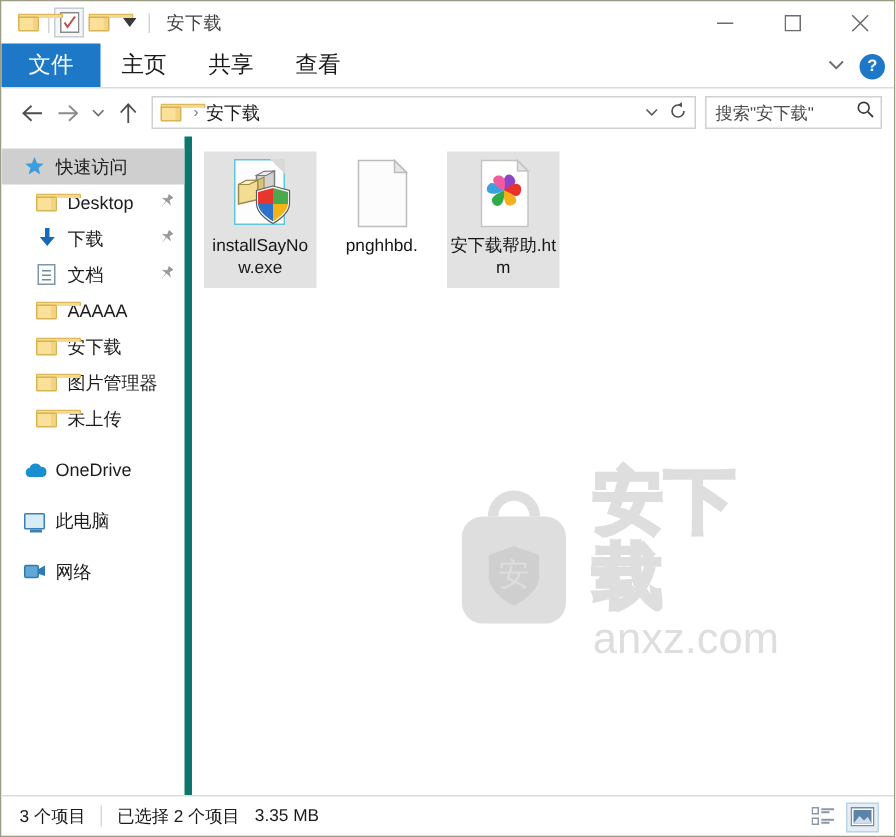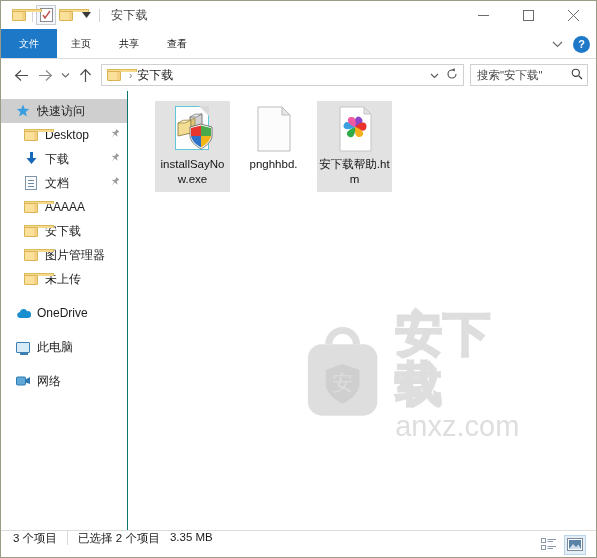--- a/index.html
+++ b/index.html
@@ -63,21 +63,21 @@
 
   
   .ribbon {
     height: 30px; flex: 0 0 30px;
     background: #ffffff;
     border-bottom: 1px solid #dcdcdc;
     display: flex; align-items: stretch; position: relative;
   }
   .tab {
     padding: 0 14px; display: flex; align-items: center;
-    font-size: 10px; color: #1a1a1a;
+    font-size: 15px; color: #1a1a1a;
   }
   .tab.file {
     background: #1d79c8; color: #ffffff; padding: 0 18px;
   }
   .ribbon-right {
     position: absolute; right: 6px; top: 0; height: 30px;
     display: flex; align-items: center; gap: 10px;
   }
   .chev { color: #6b6b6b; font-size: 11px; }
   .help-btn {
@@ -113,21 +113,21 @@
     border: 1px solid #d0d0d0; background: #fff;
     display: flex; align-items: center; padding: 0 4px 0 6px;
   }
   .search-ph { flex:1; font-size: 11.5px; color: #4a4a4a; white-space: nowrap; }
 
   
   .body { flex: 1; display: flex; min-height: 0; }
   .sidebar {
     width: 127px; flex: 0 0 127px;
     background: #ffffff;
-    border-right: 1px solid #0f766e;
+    border-right: 5px solid #0f766e;
     padding-top: 8px; overflow: hidden;
   }
   .nav-item {
     height: 24px; display: flex; align-items: center;
     padding-left: 22px; position: relative; font-size: 12px; color: #1c1c1c;
   }
   .nav-item.root { padding-left: 14px; }
   .nav-item.selected { background: #cfcfcf; }
   .nav-ico {
     width: 16px; height: 16px; margin-right: 6px;
@@ -159,21 +159,21 @@
   .ico-pc:after {
     content:""; position:absolute; left:3px; bottom:-3px; width:8px; height:2px; background:#3b7fb5;
   }
 
   
   .content {
     flex: 1; position: relative; background: #ffffff;
     padding: 10px 0 0 8px;
     overflow: hidden;
   }
-  .filegrid { display: flex; gap: 6px; position: relative; z-index: 2; margin-left: 19px; }
+  .filegrid { display: flex; gap: 6px; position: relative; z-index: 2; }
   .fileitem {
     width: 75px; padding: 4px 2px 5px 2px;
     display: flex; flex-direction: column; align-items: center;
     text-align: center;
   }
   .fileitem.selected { background: #e2e2e2; }
   .file-ico { width: 48px; height: 48px; margin-bottom: 4px; position: relative; }
   .file-name {
     font-size: 11.5px; color: #151515; line-height: 15px;
     word-break: break-all; width: 100%;
@@ -196,21 +196,21 @@
     position: absolute; left: 170px; top: 232px;
     width: 240px; height: 105px; z-index: 1;
     display: flex; align-items: center; gap: 8px;
     pointer-events: none;
   }
 
   
   .statusbar {
     height: 27px; flex: 0 0 27px;
     border-top: 1px solid #dcdcdc; background: #ffffff;
-    display: flex; align-items: flex-start; position: relative;
+    display: flex; align-items: center; position: relative;
     padding-left: 12px;
   }
   .status-seg { font-size: 11.5px; color: #1a1a1a; padding-right: 10px; }
   .status-sep { width:1px; height:14px; background:#d8d8d8; margin-right:10px; }
   .view-btns {
     position: absolute; right: 10px; top: 0; height: 27px;
     display: flex; align-items: center; gap: 4px;
   }
   .vbtn {
     width: 22px; height: 20px; display:flex; align-items:center; justify-content:center;

